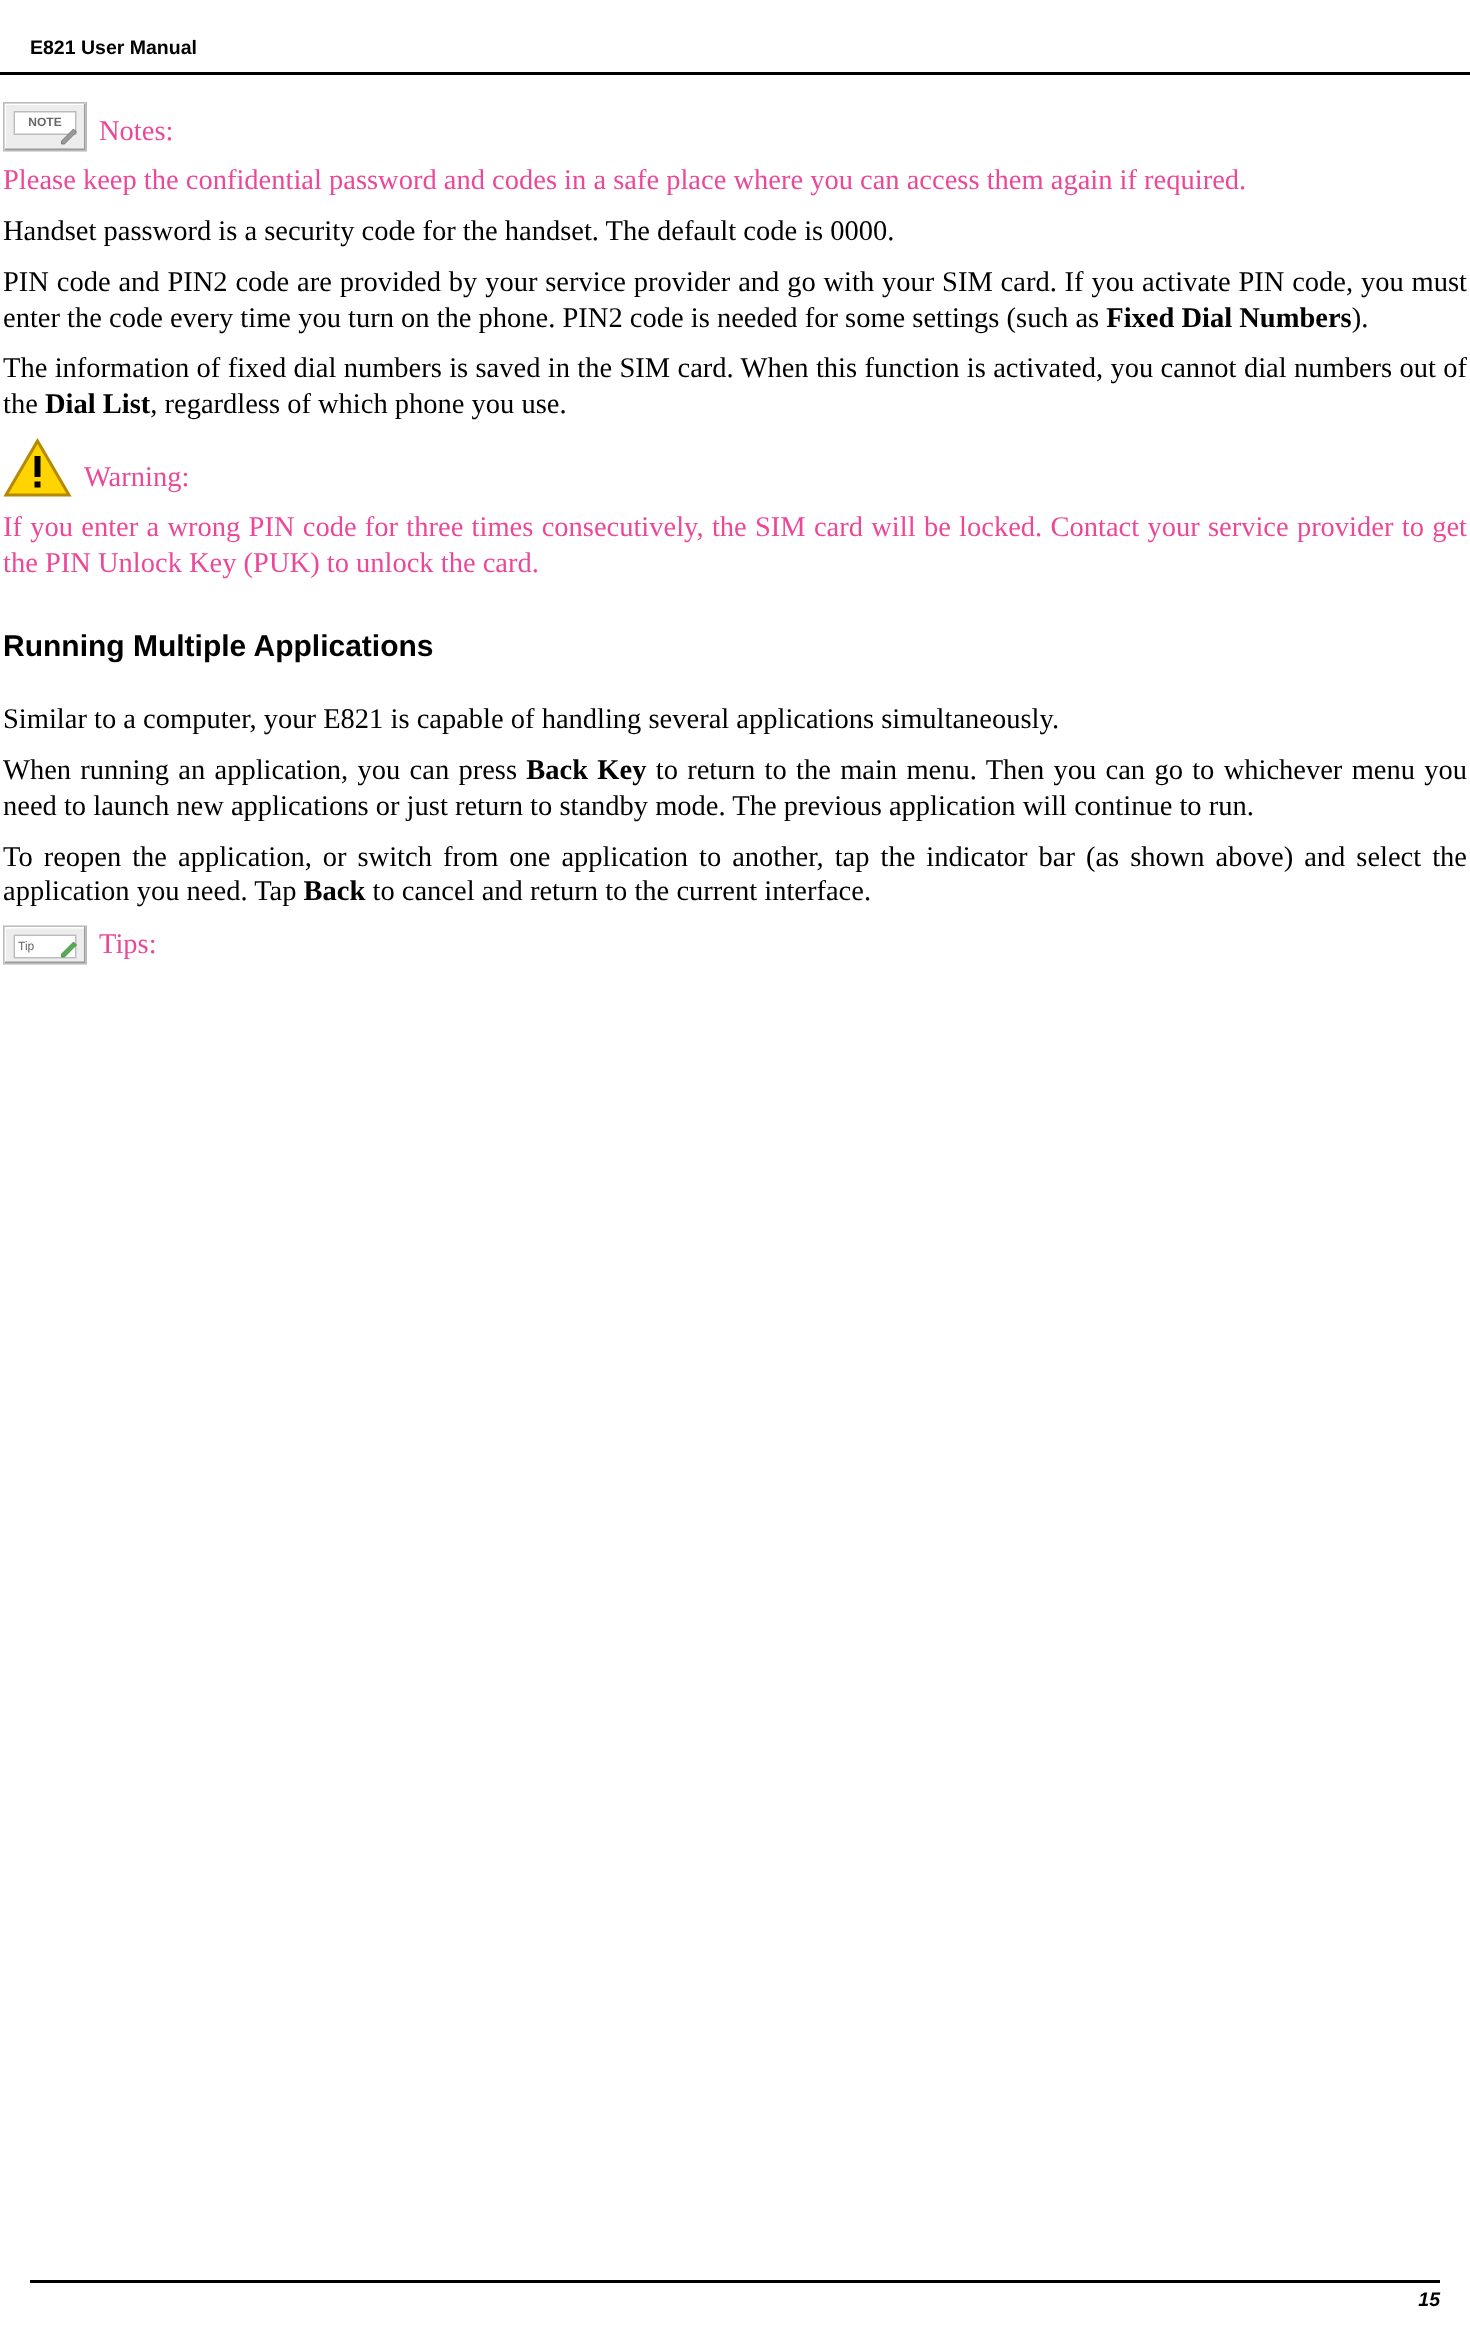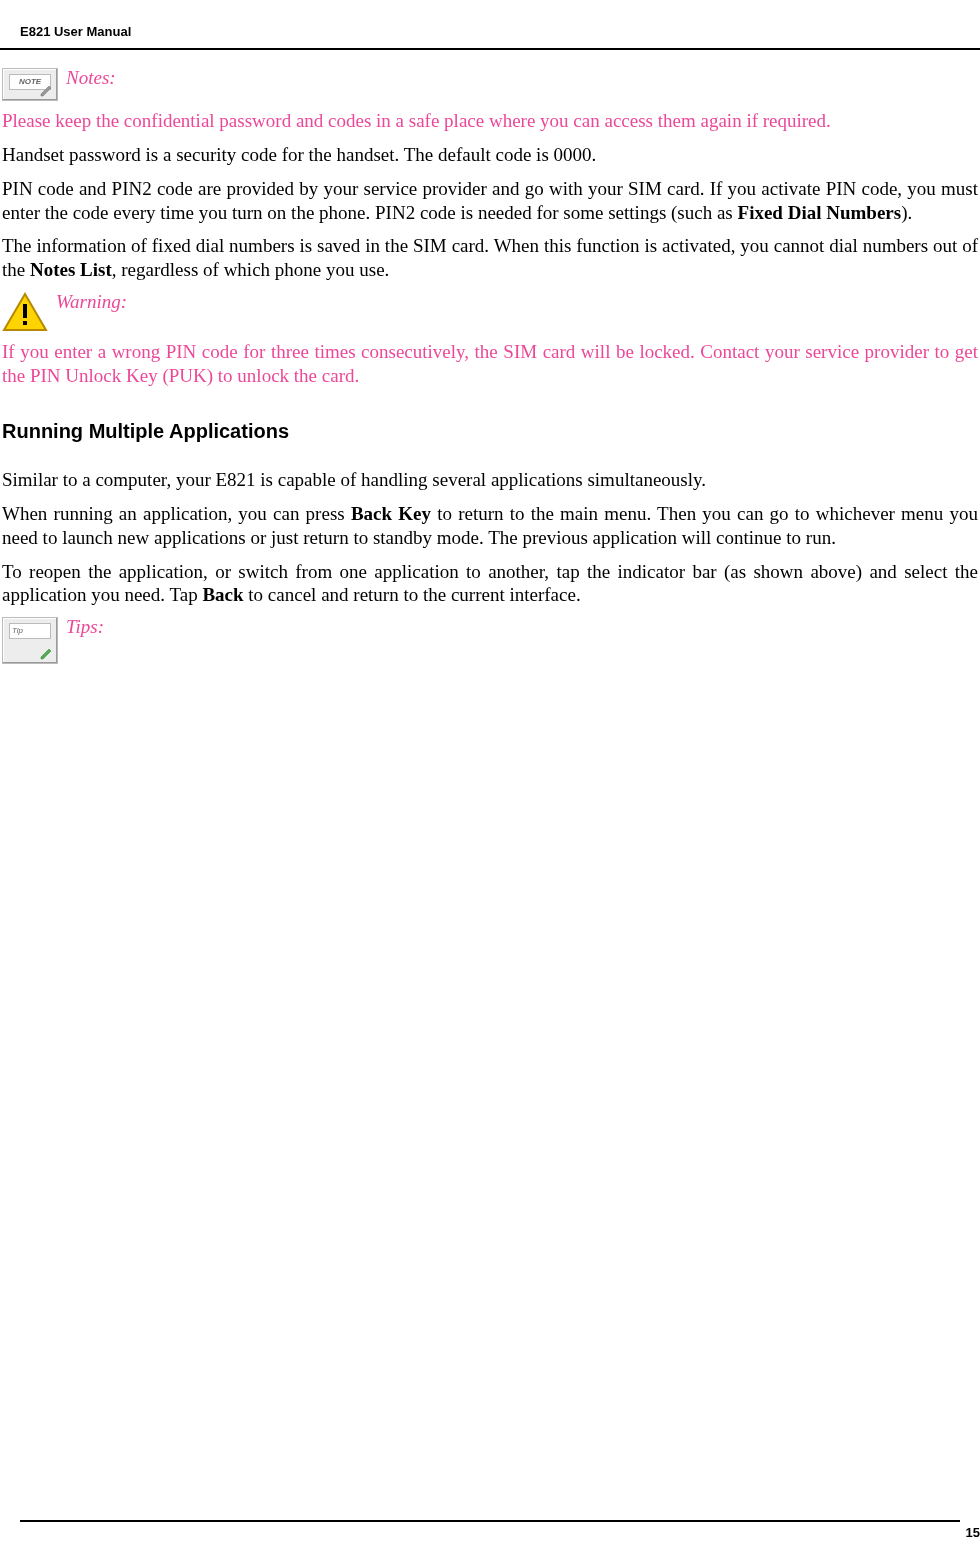--- a/index.html
+++ b/index.html
@@ -40,22 +40,22 @@
     text-align: justify;
   }
   h2 {
     font-family: Arial, Helvetica, sans-serif;
     font-size: 20px;
     font-weight: bold;
     margin: 32px 0 24px 2px;
   }
   .callout-line {
     display: flex;
+    align-items: flex-end;
     margin: 6px 0 8px 2px;
-    font-style: italic;
   }
   .callout-line .label {
     margin-left: 8px;
     display: inline-block;
     line-height: 1;
     padding-bottom: 4px;
   }
   .blue { color: #ec4899; }
 
   
@@ -96,21 +96,21 @@
     width: 46px;
     height: 40px;
     display: inline-block;
   }
   .icon-warning svg { display:block; }
 
   
   .icon-tip-outer {
     display: inline-block;
     width: 56px;
-    height: 47px;
+    height: 26px;
     background: #EDEDED;
     box-shadow: inset -1px -1px 0 #999, inset 1px 1px 0 #fff;
     border: 1px solid #bbb;
     position: relative;
     box-sizing: border-box;
   }
   .icon-tip-inner {
     position: absolute;
     left: 6px; top: 5px;
     right: 6px; height: 14px;
@@ -133,20 +133,22 @@
   .footer-rule {
     border: 0;
     border-top: 2px solid #000;
     margin: 0 20px 3px 20px;
   }
   .page-num {
     font-family: Verdana, Geneva, sans-serif;
     font-size: 13px;
     font-weight: bold;
     text-align: right;
+    padding-right: 20px;
+    font-style: italic;
   }
 
   strong, b { font-weight: bold; }
 </style>
 </head>
 <body>
 
 <div class="page">
 
   <div class="header">
@@ -164,21 +166,21 @@
             <polygon points="2,12 4,12 12,4 10,2 2,10" fill="#999" stroke="#666" stroke-width="0.5"></polygon>
           </svg>
         </span>
       </span>
       <span class="label blue">Notes:</span>
     </div>
 
     <p class="blue">Please keep the confidential password and codes in a safe place where you can access them again if required.</p>
     <p>Handset password is a security code for the handset. The default code is 0000.</p>
     <p><span>PIN code and PIN2 code are provided by your service provider and go with your SIM card. If you activate PIN code, you must enter the code every time you turn on the phone. PIN2 code is needed for some settings (such as </span><b>Fixed Dial Numbers</b><span>).</span></p>
-    <p><span>The information of fixed dial numbers is saved in the SIM card. When this function is activated, you cannot dial numbers out of the </span><b>Notes List</b><span>, regardless of which phone you use.</span></p>
+    <p><span>The information of fixed dial numbers is saved in the SIM card. When this function is activated, you cannot dial numbers out of the </span><b>Dial List</b><span>, regardless of which phone you use.</span></p>
 
     <div class="callout-line">
       <span class="icon-warning">
         <svg viewBox="0 0 46 40" width="46" height="40">
           <polygon points="23,2 44,38 2,38" fill="#FFD400" stroke="#B58900" stroke-width="2"></polygon>
           <rect x="21" y="12" width="4" height="14" fill="#000"></rect>
           <rect x="21" y="29" width="4" height="4" fill="#000"></rect>
         </svg>
       </span>
       <span class="label blue">Warning:</span>

